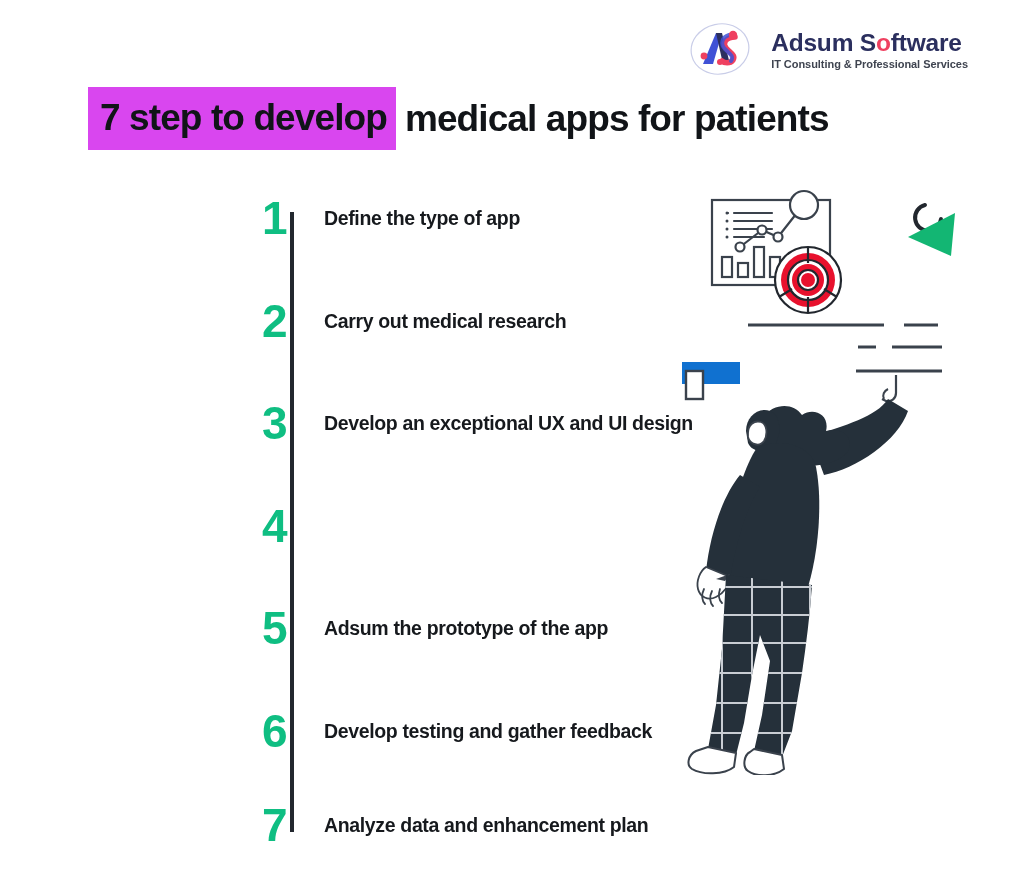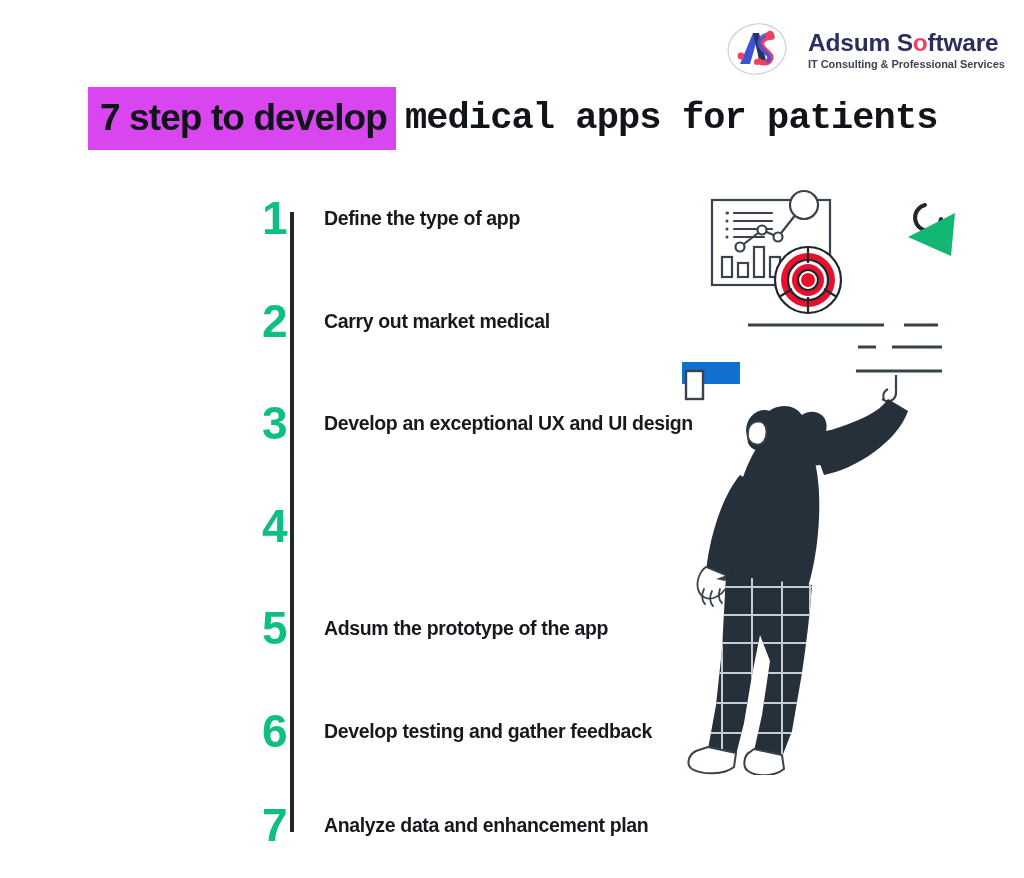--- a/index.html
+++ b/index.html
@@ -22,20 +22,21 @@
   
   #logo-block {
     position: absolute;
     left: 726px;
     top: 20px;
     width: 242px;
     height: 58px;
     display: flex;
     align-items: center;
     gap: 20px;
+    justify-content: flex-end;
   }
   #logo-mark { width: 62px; height: 54px; flex: 0 0 62px; }
   #logo-text-block { display: flex; flex-direction: column; justify-content: center; padding-top: 2px; }
   #logo-wordmark {
     font-size: 24.5px;
     font-weight: bold;
     letter-spacing: -0.2px;
     line-height: 1.05;
     white-space: nowrap;
   }
@@ -70,21 +71,20 @@
     padding: 12px 9px 14px 12px;
     line-height: 1;
   }
   #headline-rest {
     color: #111418;
     font-size: 37px;
     font-weight: bold;
     letter-spacing: -0.9px;
     padding-left: 9px;
     line-height: 1;
-    font-family: Liberation Mono, monospace;
   }
 
   
   #timeline-line {
     position: absolute;
     left: 290px;
     top: 212px;
     width: 4px;
     height: 620px;
     background: #22272e;
@@ -159,21 +159,21 @@
   </div>
 
   <div id="timeline-line"></div>
 
   <div class="step-row" style="top:188px">
     <span class="step-num">1</span>
     <span class="step-label">Define the type of app</span>
   </div>
   <div class="step-row" style="top:291px">
     <span class="step-num">2</span>
-    <span class="step-label">Carry out market medical</span>
+    <span class="step-label">Carry out medical research</span>
   </div>
   <div class="step-row" style="top:393px">
     <span class="step-num">3</span>
     <span class="step-label">Develop an exceptional UX and UI design</span>
   </div>
   <div class="step-row" style="top:496px">
     <span class="step-num">4</span>
   </div>
   <div class="step-row" style="top:598px">
     <span class="step-num">5</span>

